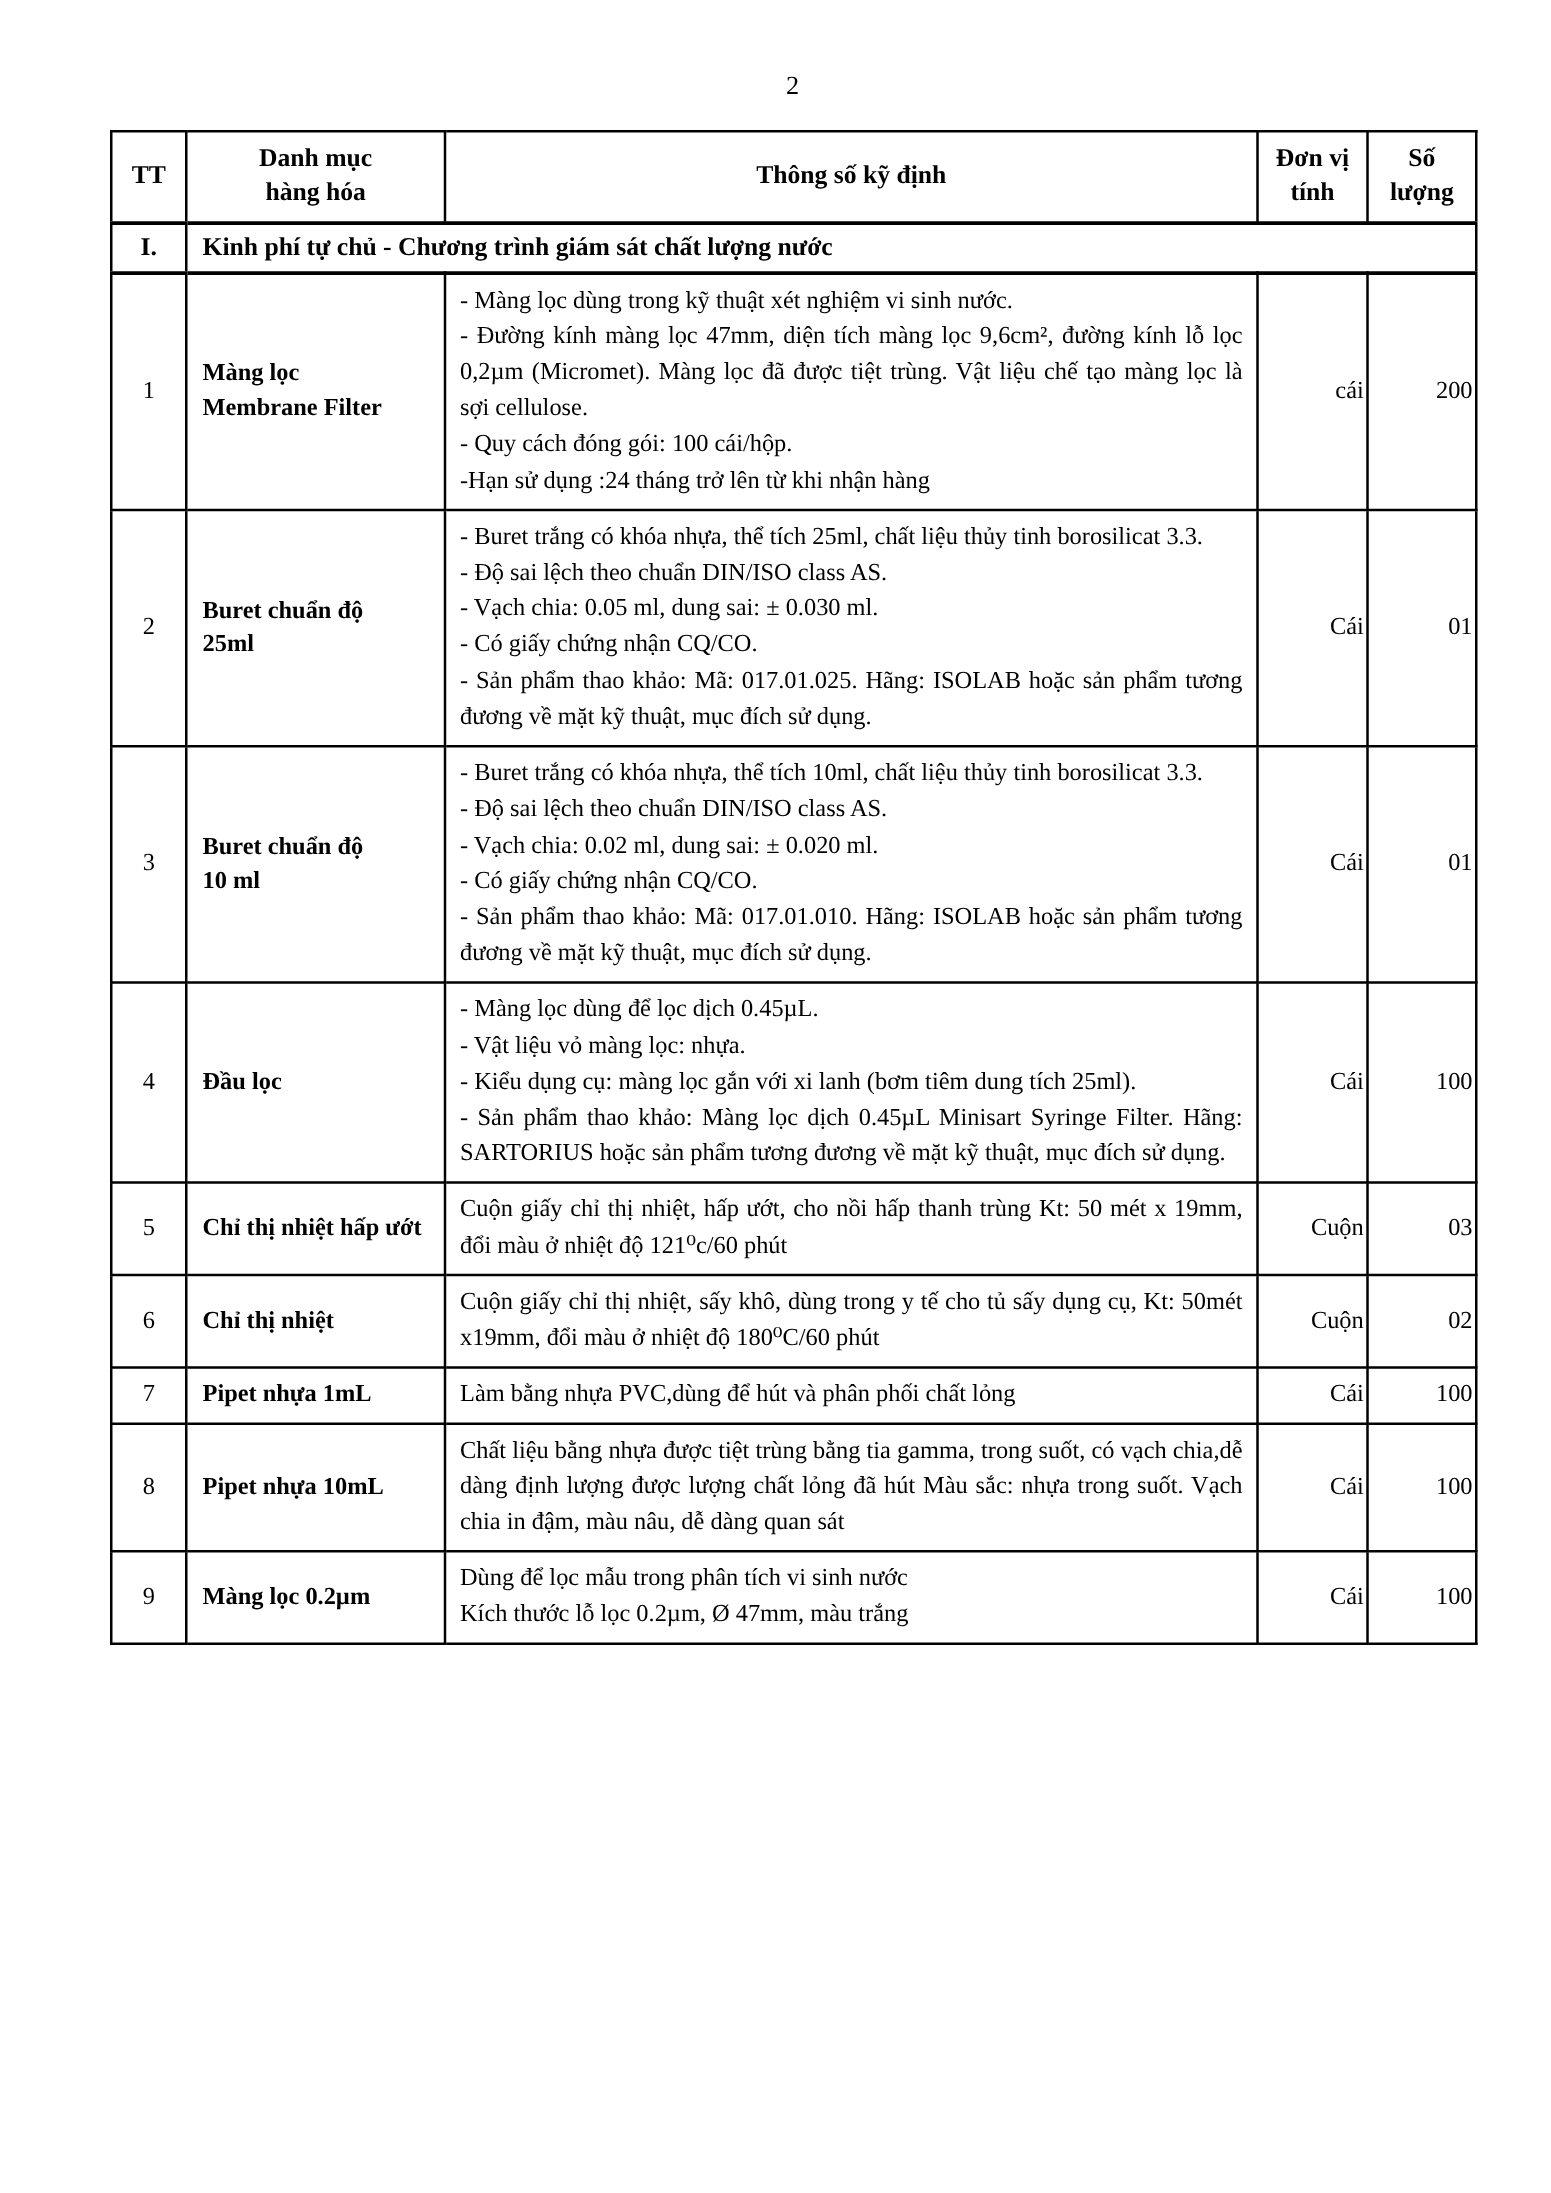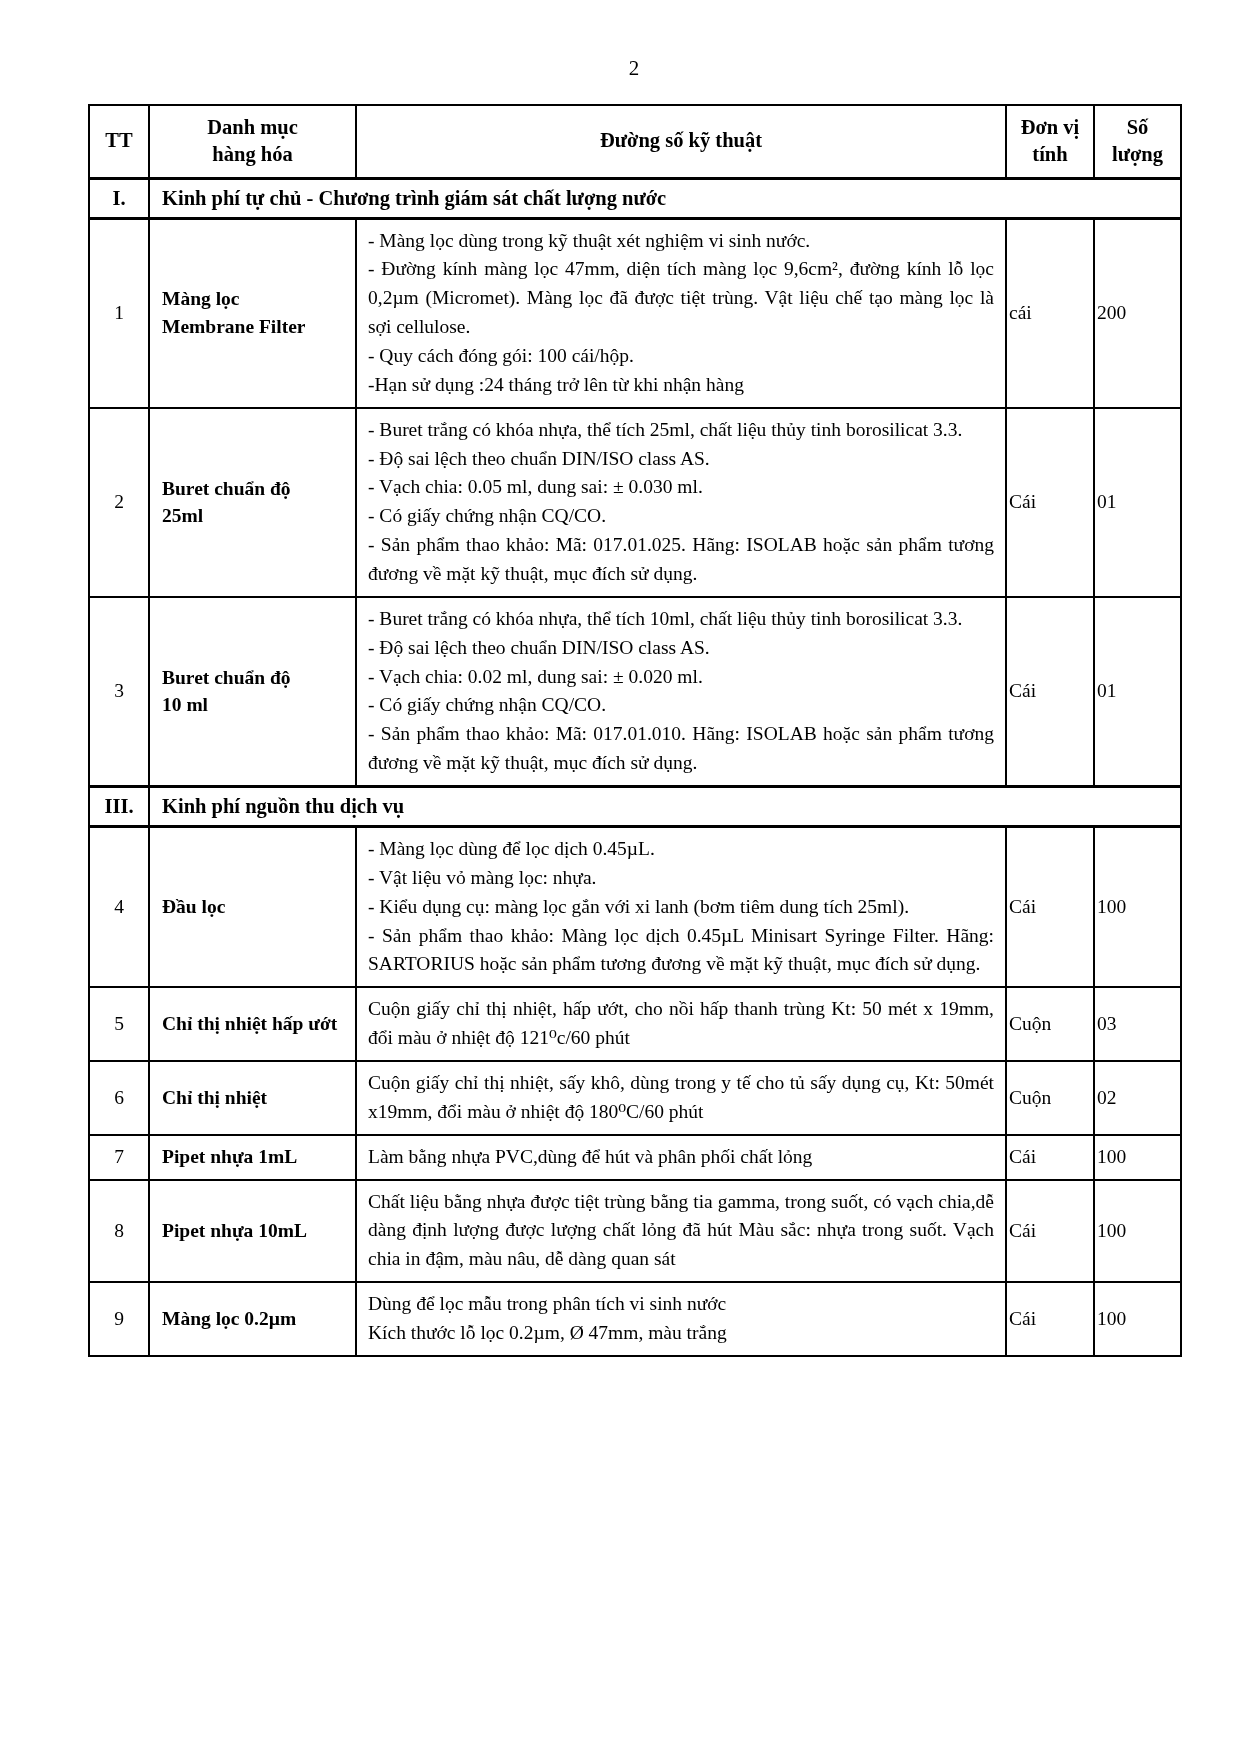--- a/index.html
+++ b/index.html
@@ -65,21 +65,21 @@
     white-space: pre-line;
     text-align: justify;
     font-weight: bold;
   }
   td.specs {
     padding: 7px 11px 7px 11px;
     line-height: 1.48;
   }
   .spec-line { text-align: justify; }
   td.unit, td.qty {
-    text-align: left;
+    text-align: right;
     padding: 4px 2px;
   }
   tr.section td {
     border-top: 3px solid #000;
     border-bottom: 3px solid #000;
     font-weight: bold;
     font-size: 20.5px;
     height: 40px;
   }
   tr.section td.section-title {
@@ -101,21 +101,21 @@
       <col class="c-name">
       <col class="c-specs">
       <col class="c-unit">
       <col class="c-qty">
     </colgroup>
     <thead>
       <tr>
         <th>TT</th>
         <th>Danh mục
 hàng hóa</th>
-        <th>Đường số kỹ thuật</th>
+        <th>Thông số kỹ định</th>
         <th>Đơn vị
 tính</th>
         <th>Số
 lượng</th>
       </tr>
     </thead>
     <tbody>
         <tr class="section">
           <td class="tt">I.</td>
           <td class="section-title" colspan="4">Kinh phí tự chủ - Chương trình giám sát chất lượng nước</td>
@@ -154,24 +154,20 @@
           <td class="specs">
             <div class="spec-line">- Buret trắng có khóa nhựa, thể tích 10ml, chất liệu thủy tinh borosilicat 3.3.</div>
             <div class="spec-line">- Độ sai lệch theo chuẩn DIN/ISO class AS.</div>
             <div class="spec-line">- Vạch chia: 0.02 ml, dung sai: ± 0.020 ml.</div>
             <div class="spec-line">- Có giấy chứng nhận CQ/CO.</div>
             <div class="spec-line">- Sản phẩm thao khảo: Mã: 017.01.010. Hãng: ISOLAB hoặc sản phẩm tương đương về mặt kỹ thuật, mục đích sử dụng.</div>
           </td>
           <td class="unit">Cái</td>
           <td class="qty">01</td>
         </tr>
-        <tr class="section">
-          <td class="tt">III.</td>
-          <td class="section-title" colspan="4">Kinh phí nguồn thu dịch vụ</td>
-        </tr>
         <tr class="item">
           <td class="tt">4</td>
           <td class="name">Đầu lọc</td>
           <td class="specs">
             <div class="spec-line">- Màng lọc dùng để lọc dịch 0.45µL.</div>
             <div class="spec-line">- Vật liệu vỏ màng lọc: nhựa.</div>
             <div class="spec-line">- Kiểu dụng cụ: màng lọc gắn với xi lanh (bơm tiêm dung tích 25ml).</div>
             <div class="spec-line">- Sản phẩm thao khảo: Màng lọc dịch 0.45µL Minisart Syringe Filter. Hãng: SARTORIUS hoặc sản phẩm tương đương về mặt kỹ thuật, mục đích sử dụng.</div>
           </td>
           <td class="unit">Cái</td>

